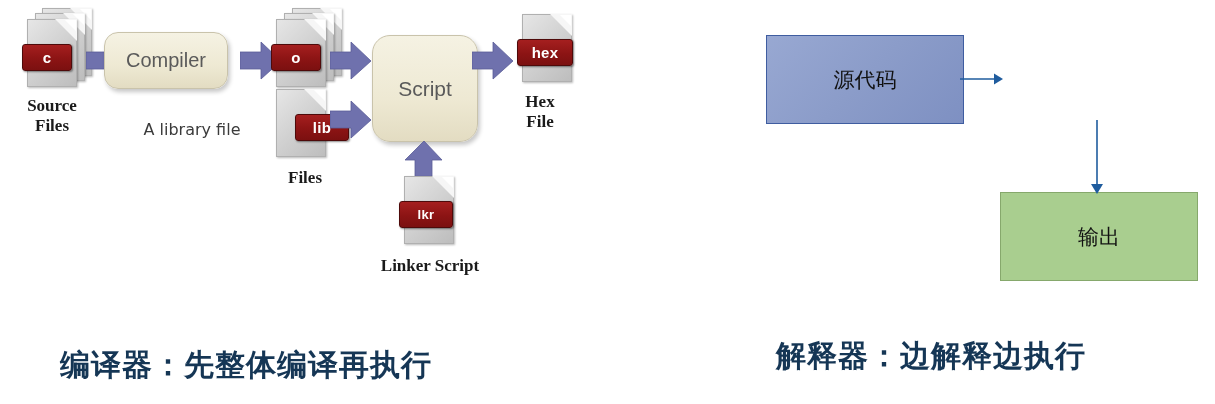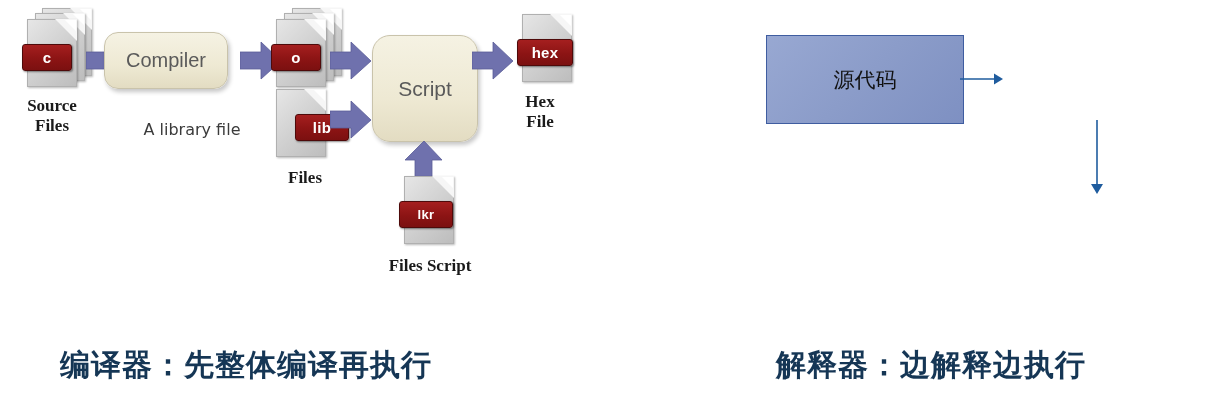--- a/index.html
+++ b/index.html
@@ -231,21 +231,21 @@
     <div class="page" style="left:14px; top:0px; width:48px; height:66px;">
       <div class="fold"></div>
       <div class="fold2"></div>
     </div>
     <div class="tag" style="left:9px; top:25px; width:52px; height:25px; line-height:25px; font-size:13px;">
       <span>lkr</span>
     </div>
   </div>
 
   <div class="lbl" style="left:364px; top:256px; width:132px; font-size:17px;">
-    <span>Files Script</span>
+    <span>Linker Script</span>
   </div>
 
   <svg class="blk-arrow" style="left:472px; top:41px;" width="42" height="40" viewBox="0 0 42 40">
     <polygon points="0,11 21,11 21,1 41,20 21,38 21,28 0,28" fill="#6f71ad" stroke="#5b5d97" stroke-width="0.8"></polygon>
   </svg>
 
   <div class="file-glyph" style="left:512px; top:12px; width:72px; height:80px;">
     <div class="page" style="left:10px; top:2px; width:48px; height:66px;">
       <div class="fold"></div>
       <div class="fold2"></div>
@@ -262,32 +262,35 @@
 
 </div>
 
 <div id="interpreter-diagram">
 
   <div class="flow-box src" style="left:36px; top:35px; width:196px; height:87px;">
     <span>源代码</span>
   </div>
 
 
+  <div class="flow-box out" style="left:270px; top:192px; width:196px; height:87px;">
+    <span>输出</span>
+  </div>
 
   <svg class="conn" style="left:230px; top:64px;" width="44" height="30" viewBox="0 0 44 30">
     <line x1="0" y1="15" x2="34" y2="15" stroke="#1f5c9e" stroke-width="1.6"></line>
     <polygon points="34,9.5 43,15 34,20.5" fill="#1f5c9e"></polygon>
   </svg>
 
   <svg class="conn" style="left:352px; top:120px;" width="30" height="76" viewBox="0 0 30 76">
     <line x1="15" y1="0" x2="15" y2="65" stroke="#1f5c9e" stroke-width="1.6"></line>
     <polygon points="9,64 21,64 15,74" fill="#1f5c9e"></polygon>
   </svg>
 
 </div>
 
 <div class="caption nosel" style="left:28px; top:345px;margin-left:32px;">
   <span>编译器：先整体编译再执行</span>
 </div>
 
-<div class="caption nosel" style="left:776px; top:345px;text-align:right;">
+<div class="caption nosel" style="left:776px; top:336px;text-align:right;">
   <span>解释器：边解释边执行</span>
 </div>
 
 </body></html>

